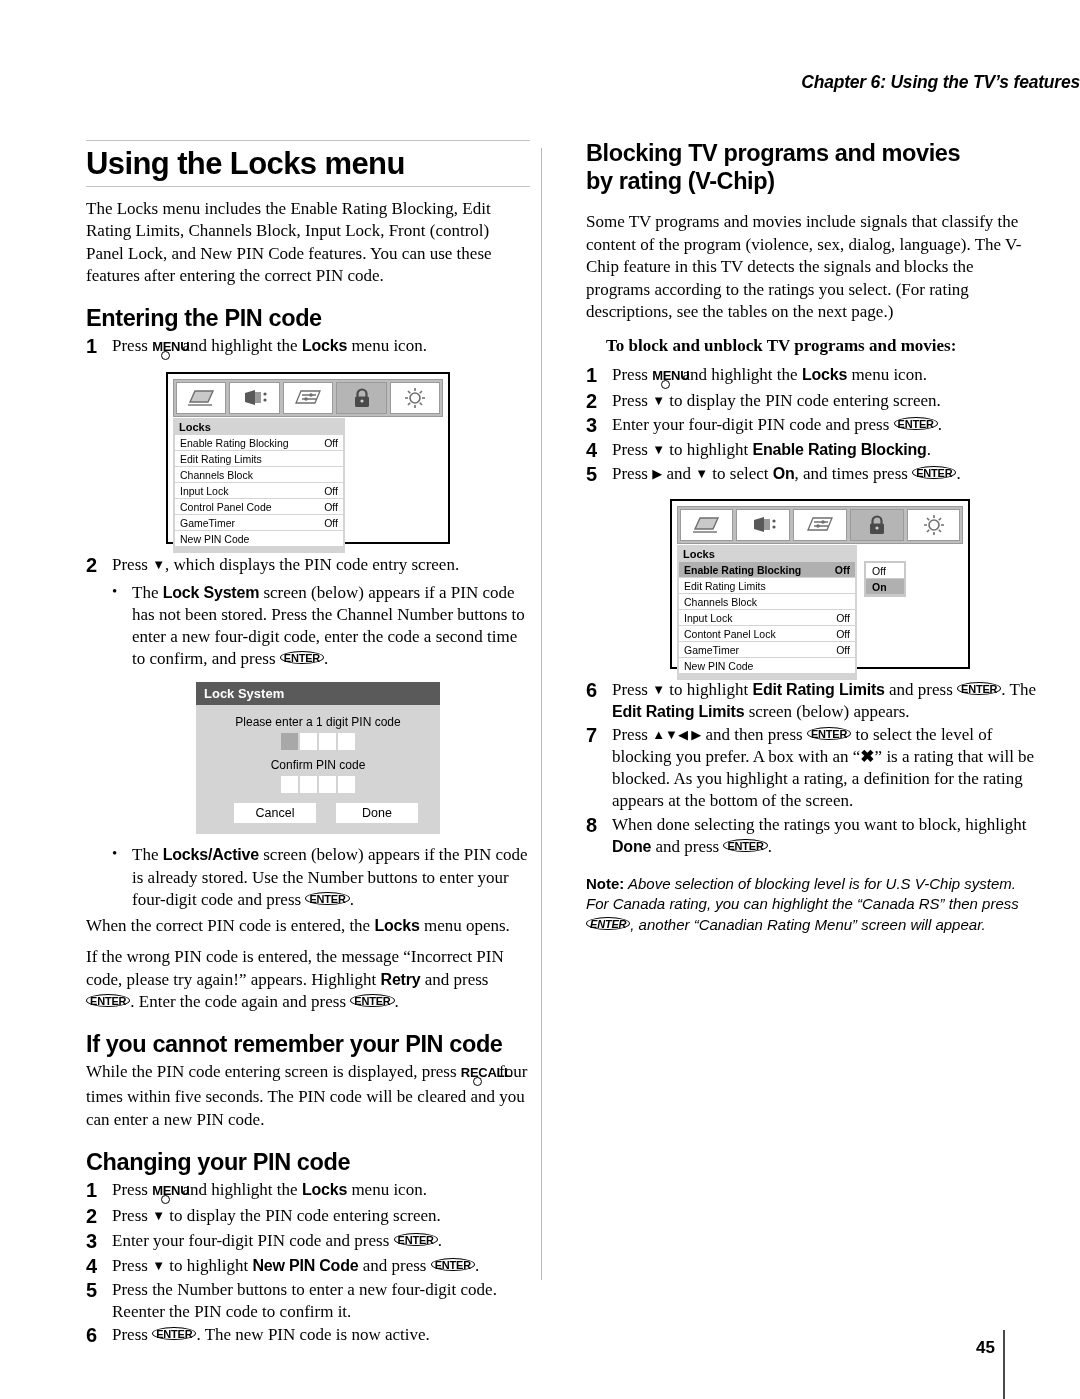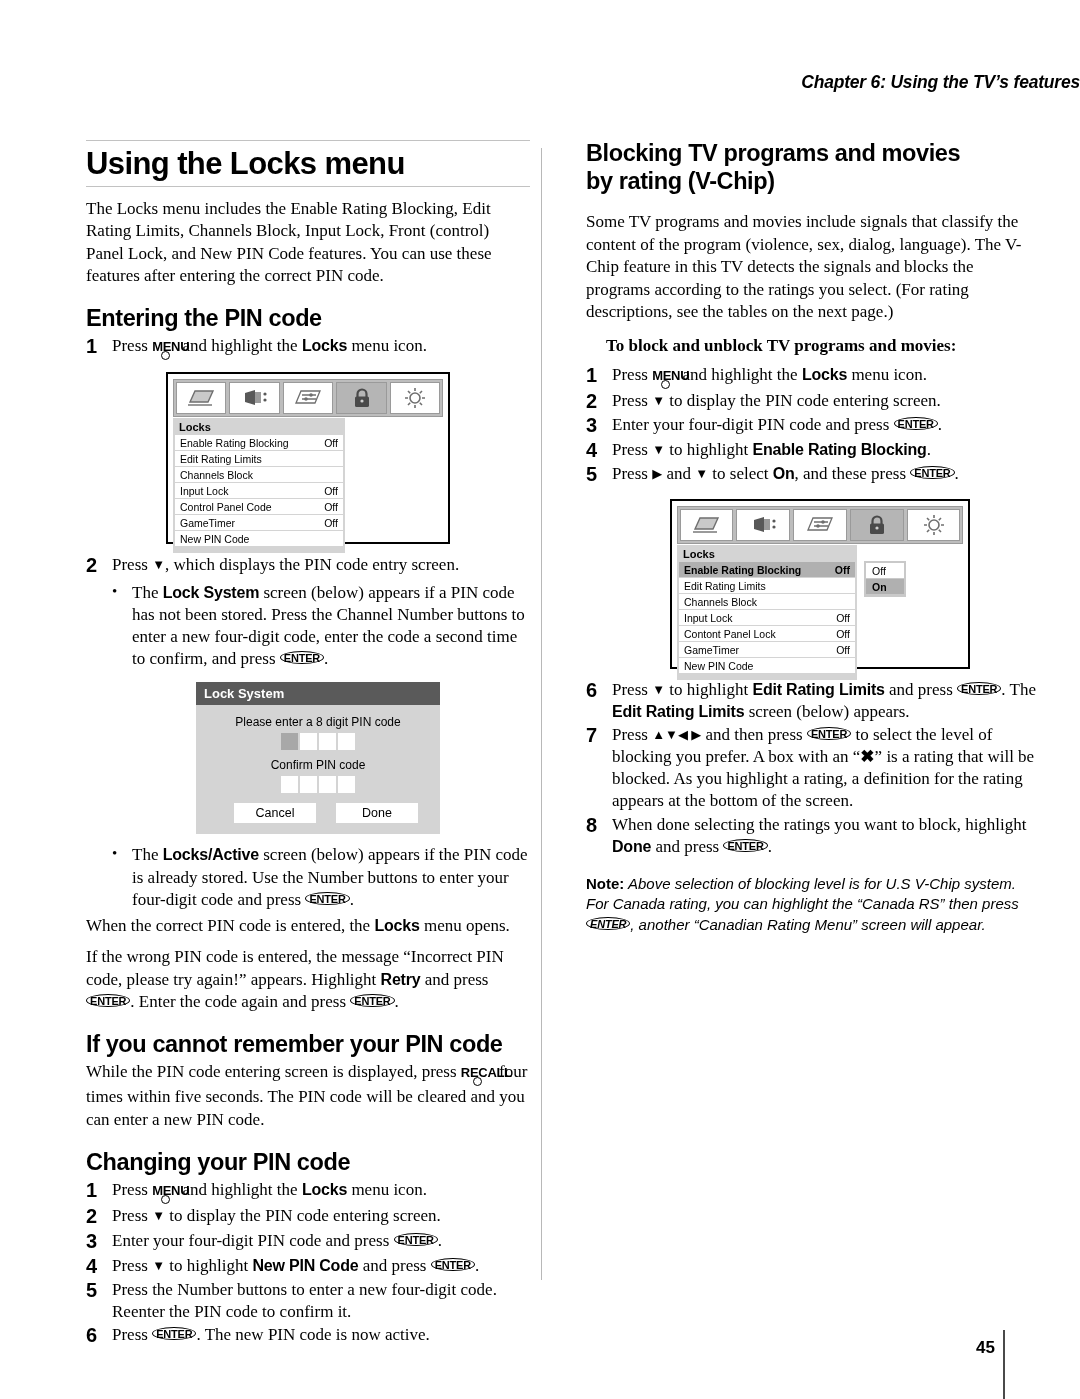--- a/index.html
+++ b/index.html
@@ -463,21 +463,21 @@
           <span class="sans-b">Lock System</span>
           <span>screen (below) appears if a PIN code has not been stored. Press the Channel Number buttons to enter a new four-digit code, enter the code a second time to confirm, and press</span>
           <span class="key-enter">ENTER</span><span>.</span>
         </div>
       </div>
     </div>
 
     <div class="dialog">
       <div class="dialog-title">Lock System</div>
       <div class="dialog-body">
-        <div class="dialog-label">Please enter a 8 digit PIN code</div>
+        <div class="dialog-label">Please enter a 1 digit PIN code</div>
         <div class="pin-boxes">
           <div class="pin-box active"></div>
           <div class="pin-box"></div>
           <div class="pin-box"></div>
           <div class="pin-box"></div>
         </div>
         <div class="dialog-label">Confirm PIN code</div>
         <div class="pin-boxes">
           <div class="pin-box"></div>
           <div class="pin-box"></div>
@@ -611,21 +611,21 @@
           <span class="sans-b">Enable Rating Blocking</span><span>.</span>
         </div>
       </div>
       <div class="step">
         <div class="step-num">5</div>
         <div class="step-text"><span>Press</span>
           <span class="arrow">▶</span>
           <span>and</span>
           <span class="arrow">▼</span>
           <span>to select</span>
-          <span class="sans-b">On</span><span>, and these press</span>
+          <span class="sans-b">On</span><span>, and times press</span>
           <span class="key-enter">ENTER</span><span>.</span>
         </div>
       </div>
     </div>
 
     <div class="osd osd-right">
       <div class="osd-iconbar">
         <div class="osd-icon">
           <svg width="30" height="20" viewBox="0 0 30 20">
               <path d="M4 14 L9 3 L27 3 L22 14 Z" fill="#c9c9c9" stroke="#6f6f6f" stroke-width="1.4"></path>

